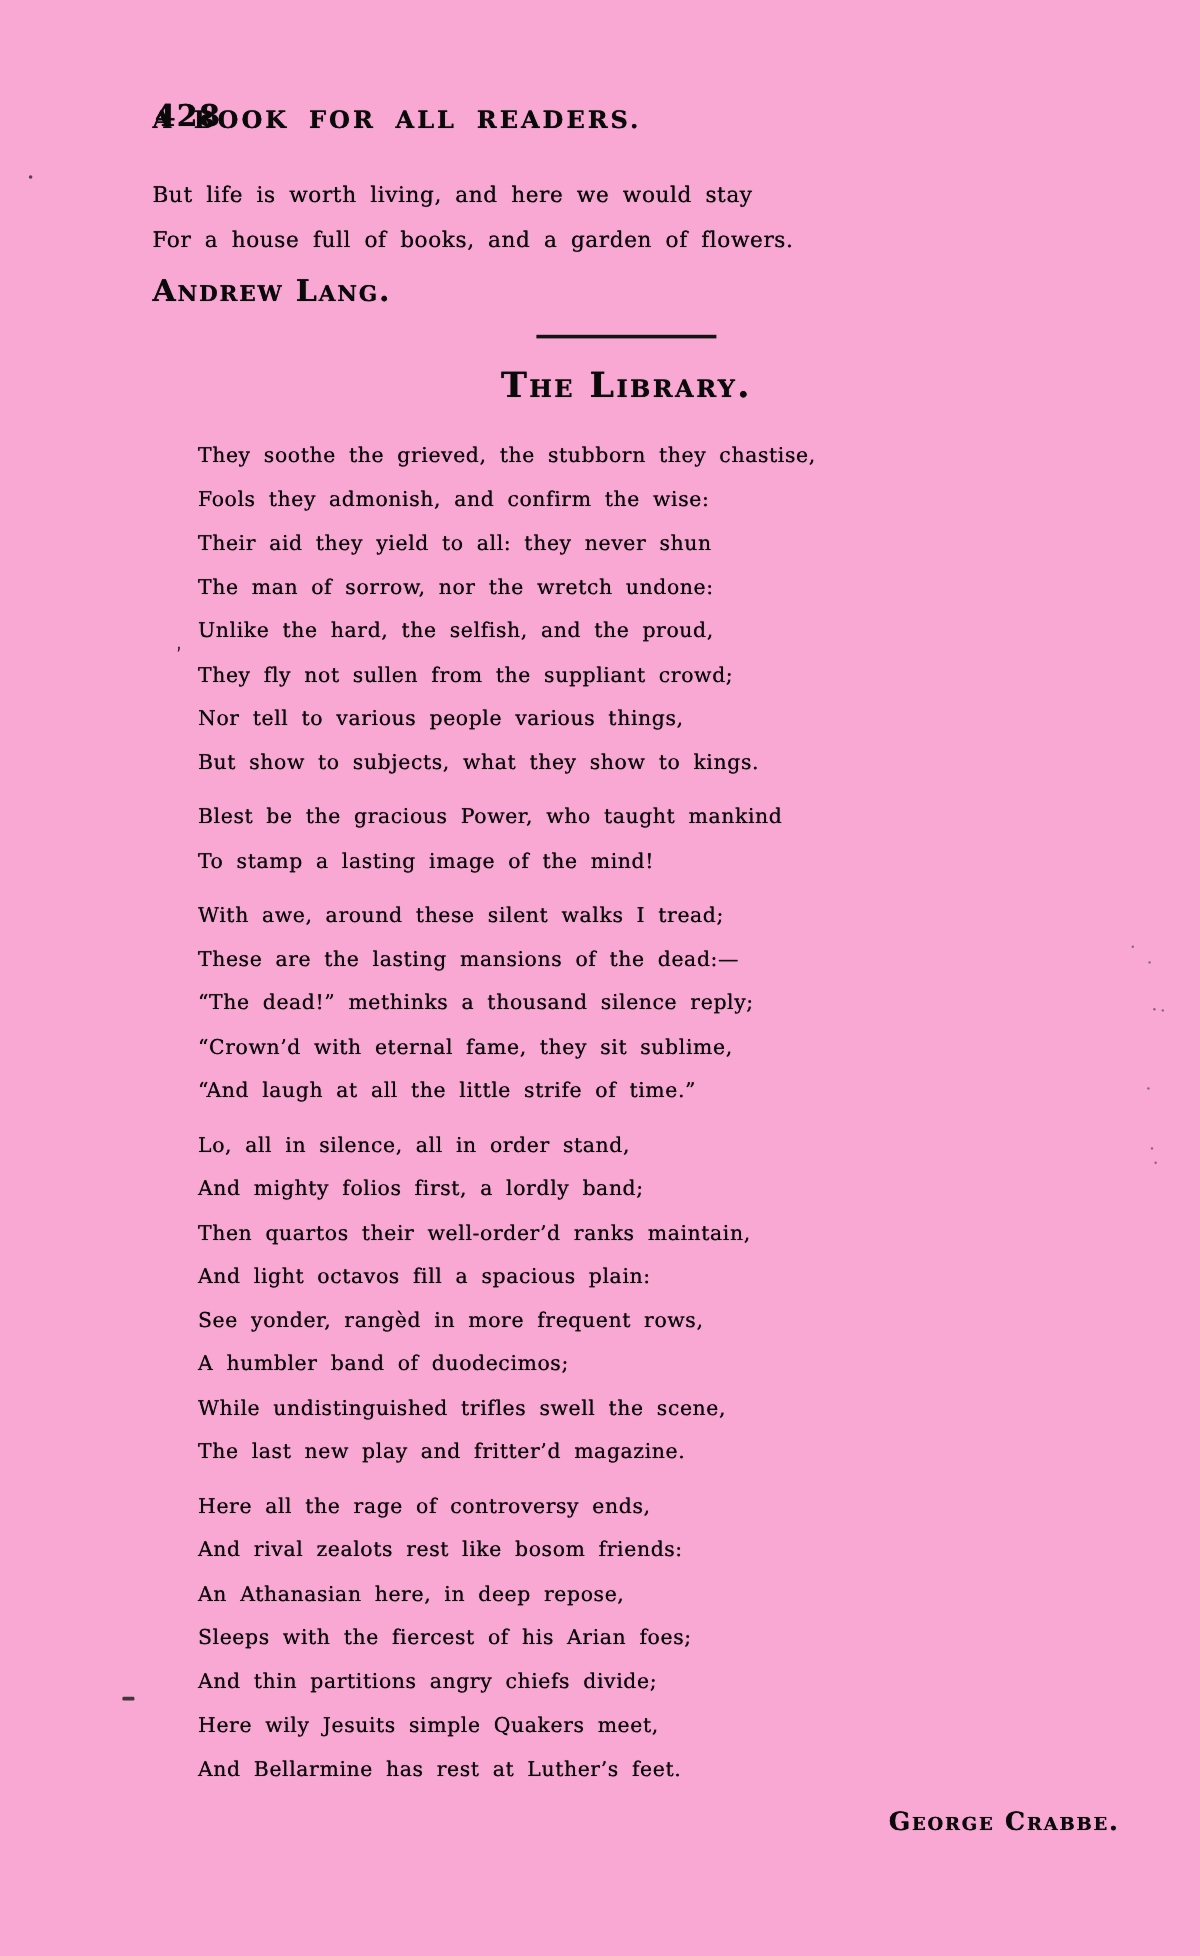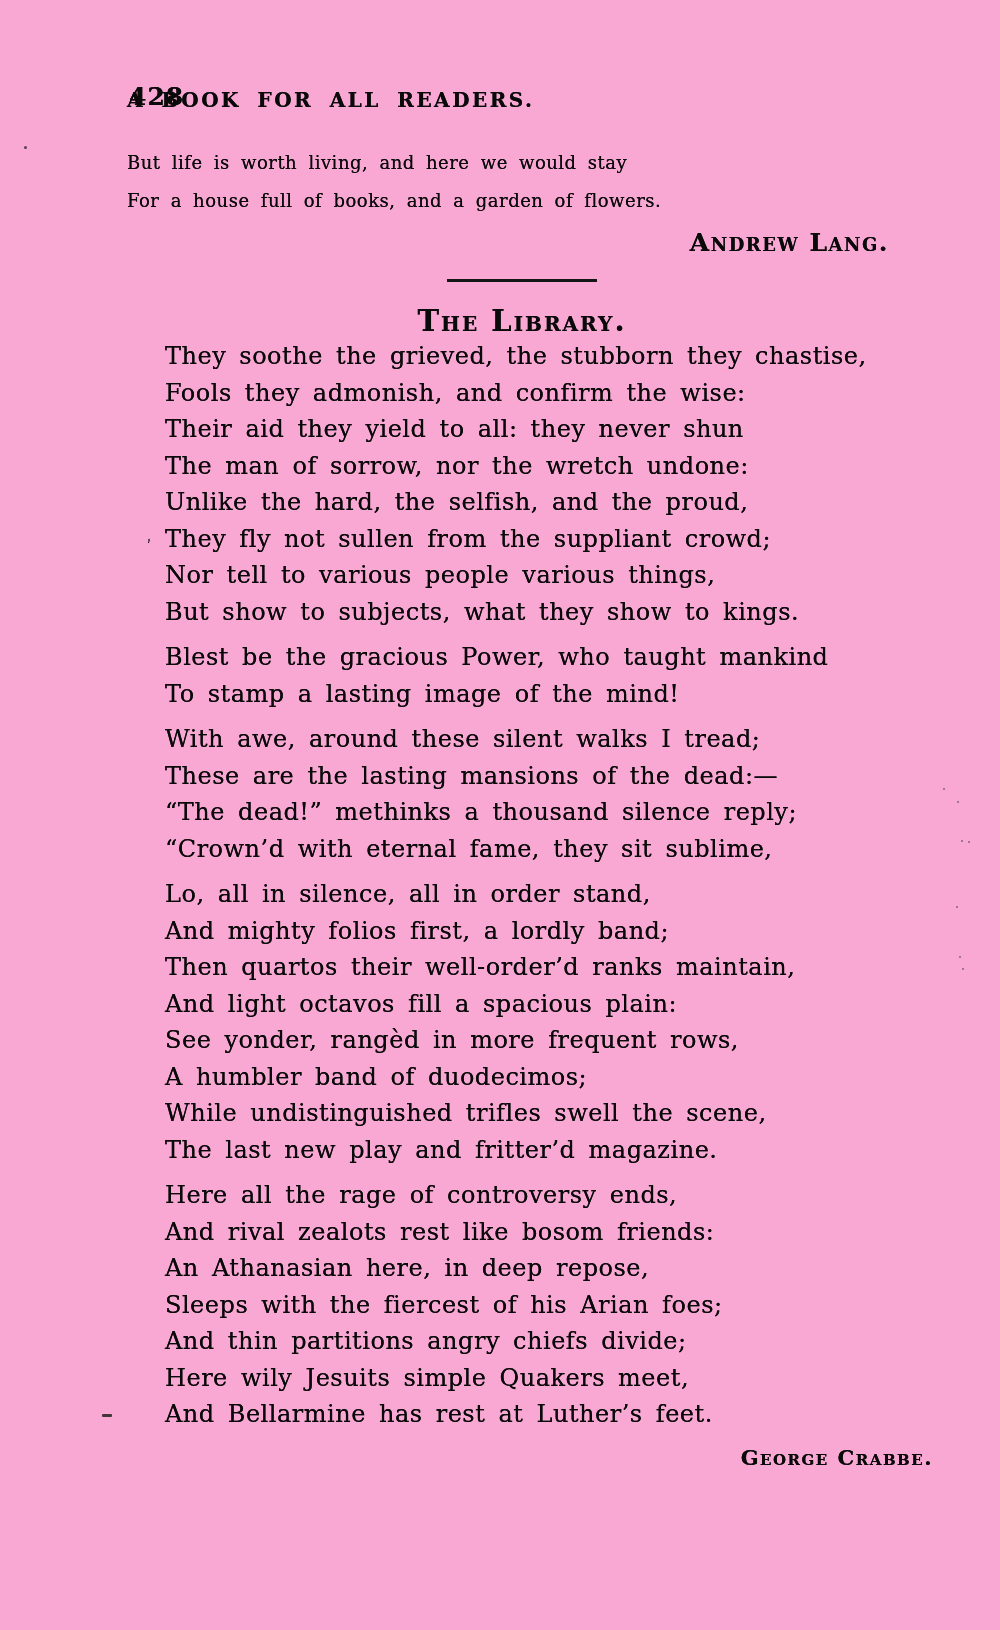--- a/index.html
+++ b/index.html
@@ -46,47 +46,47 @@
   }
   
   .epigraph {
     margin-top: 28px;
     font-size: 18px;
     line-height: 38px;
     letter-spacing: 0.5px;
     word-spacing: 5px;
   }
   .attr-line {
-    text-align: right;
     font-variant: small-caps;
     font-weight: bold;
     font-size: 25px;
     letter-spacing: 1.5px;
     margin-top: 8px;
-    margin-right: 28px;
+    margin-right: 18px;
   }
   
   .separator-rule {
     width: 150px;
     height: 3px;
     background: #141414;
     margin: 22px auto 0 auto;
   }
   
   .poem-title {
     text-align: center;
     font-variant: small-caps;
     font-weight: bold;
     font-size: 29px;
     letter-spacing: 2px;
     margin-top: 22px;
   }
   .poem {
+    margin-top: 24px;
     margin-left: 38px;
-    font-size: 24px;
+    font-size: 17px;
     line-height: 36.5px;
     letter-spacing: 0.5px;
     word-spacing: 5px;
   }
   .stanza + .stanza {
     margin-top: 9px;
   }
   .poem-attr {
     text-align: right;
     font-variant: small-caps;
@@ -159,20 +159,21 @@
       </div>
       <div class="stanza">
         <div>Blest be the gracious Power, who taught mankind</div>
         <div>To stamp a lasting image of the mind!</div>
       </div>
       <div class="stanza">
         <div>With awe, around these silent walks I tread;</div>
         <div>These are the lasting mansions of the dead:—</div>
         <div>“The dead!” methinks a thousand silence reply;</div>
         <div>“Crown’d with eternal fame, they sit sublime,</div>
+        <div>“And laugh at all the little strife of time.”</div>
       </div>
       <div class="stanza">
         <div>Lo, all in silence, all in order stand,</div>
         <div>And mighty folios first, a lordly band;</div>
         <div>Then quartos their well-order’d ranks maintain,</div>
         <div>And light octavos fill a spacious plain:</div>
         <div>See yonder, rangèd in more frequent rows,</div>
         <div>A humbler band of duodecimos;</div>
         <div>While undistinguished trifles swell the scene,</div>
         <div>The last new play and fritter’d magazine.</div>

